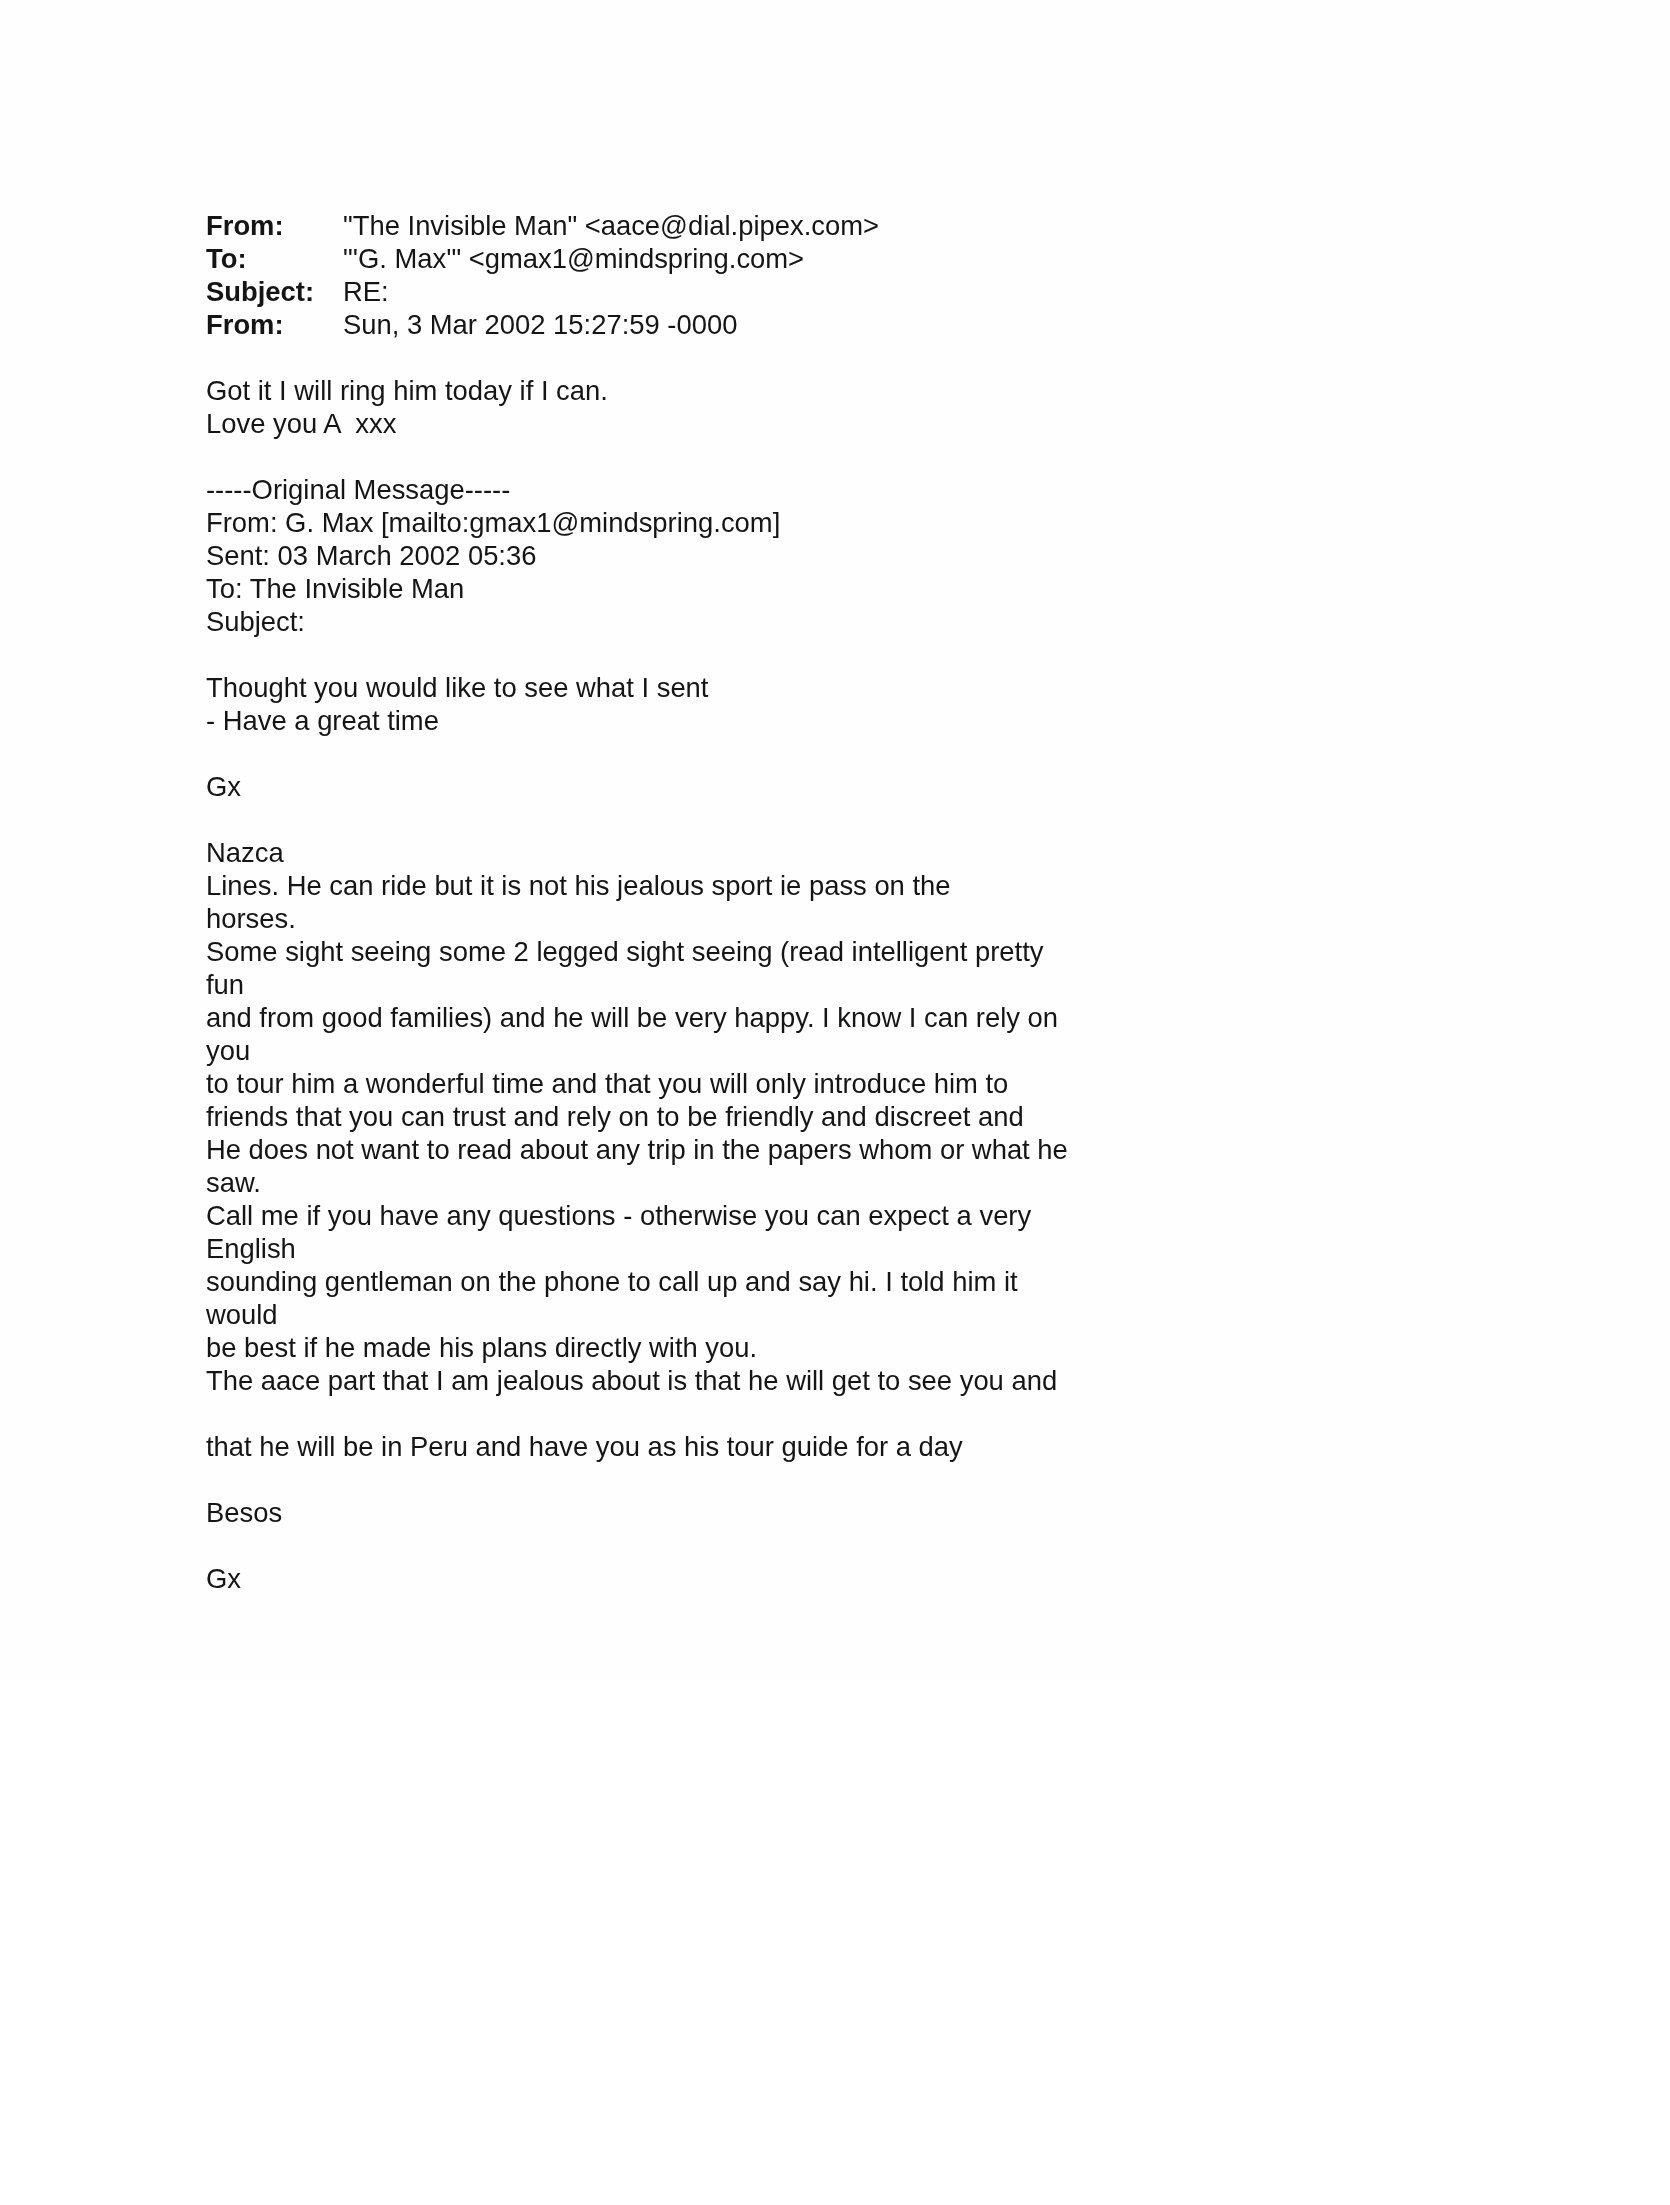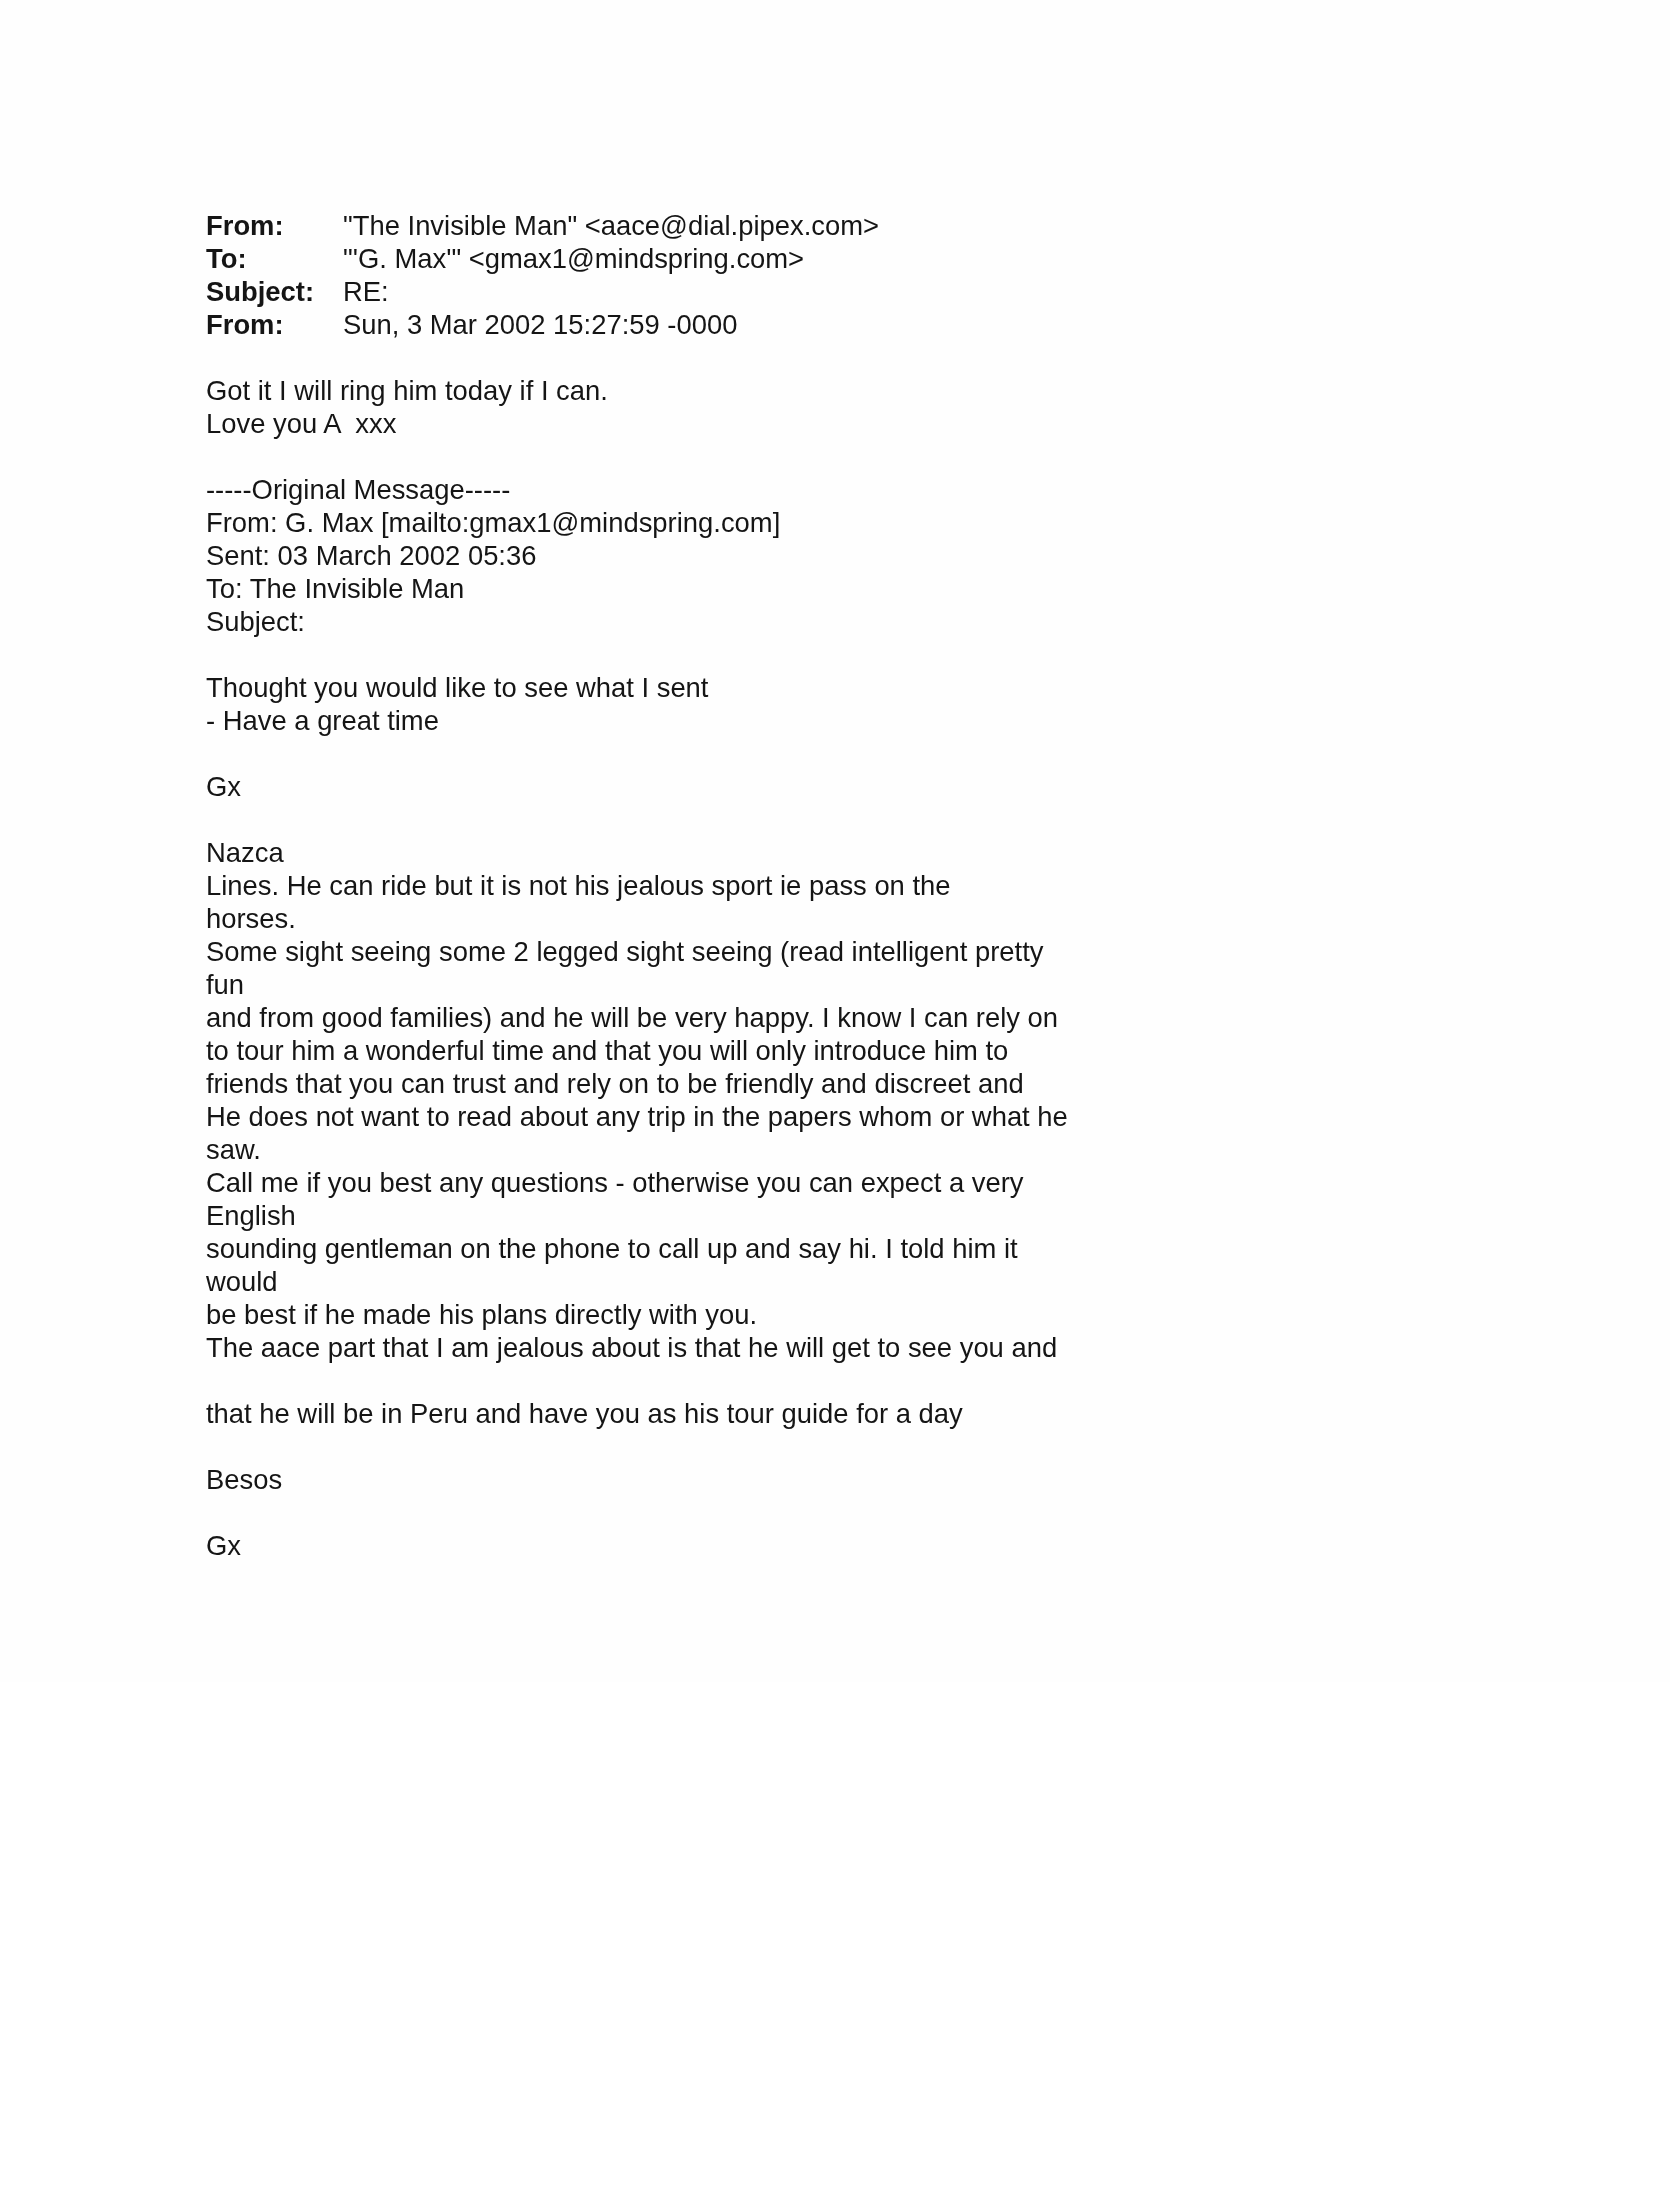--- a/index.html
+++ b/index.html
@@ -75,25 +75,26 @@
         <div class="body-line">- Have a great time</div>
         <div class="body-line"></div>
         <div class="body-line">Gx</div>
         <div class="body-line"></div>
         <div class="body-line">Nazca</div>
         <div class="body-line">Lines. He can ride but it is not his jealous sport ie pass on the</div>
         <div class="body-line">horses.</div>
         <div class="body-line">Some sight seeing some 2 legged sight seeing (read intelligent pretty</div>
         <div class="body-line">fun</div>
         <div class="body-line">and from good families) and he will be very happy. I know I can rely on</div>
+        <div class="body-line">you</div>
         <div class="body-line">to tour him a wonderful time and that you will only introduce him to</div>
         <div class="body-line">friends that you can trust and rely on to be friendly and discreet and</div>
         <div class="body-line">He does not want to read about any trip in the papers whom or what he</div>
         <div class="body-line">saw.</div>
-        <div class="body-line">Call me if you best any questions - otherwise you can expect a very</div>
+        <div class="body-line">Call me if you have any questions - otherwise you can expect a very</div>
         <div class="body-line">English</div>
         <div class="body-line">sounding gentleman on the phone to call up and say hi. I told him it</div>
         <div class="body-line">would</div>
         <div class="body-line">be best if he made his plans directly with you.</div>
         <div class="body-line">The aace part that I am jealous about is that he will get to see you and</div>
         <div class="body-line"></div>
         <div class="body-line">that he will be in Peru and have you as his tour guide for a day</div>
         <div class="body-line"></div>
         <div class="body-line">Besos</div>
         <div class="body-line"></div>

